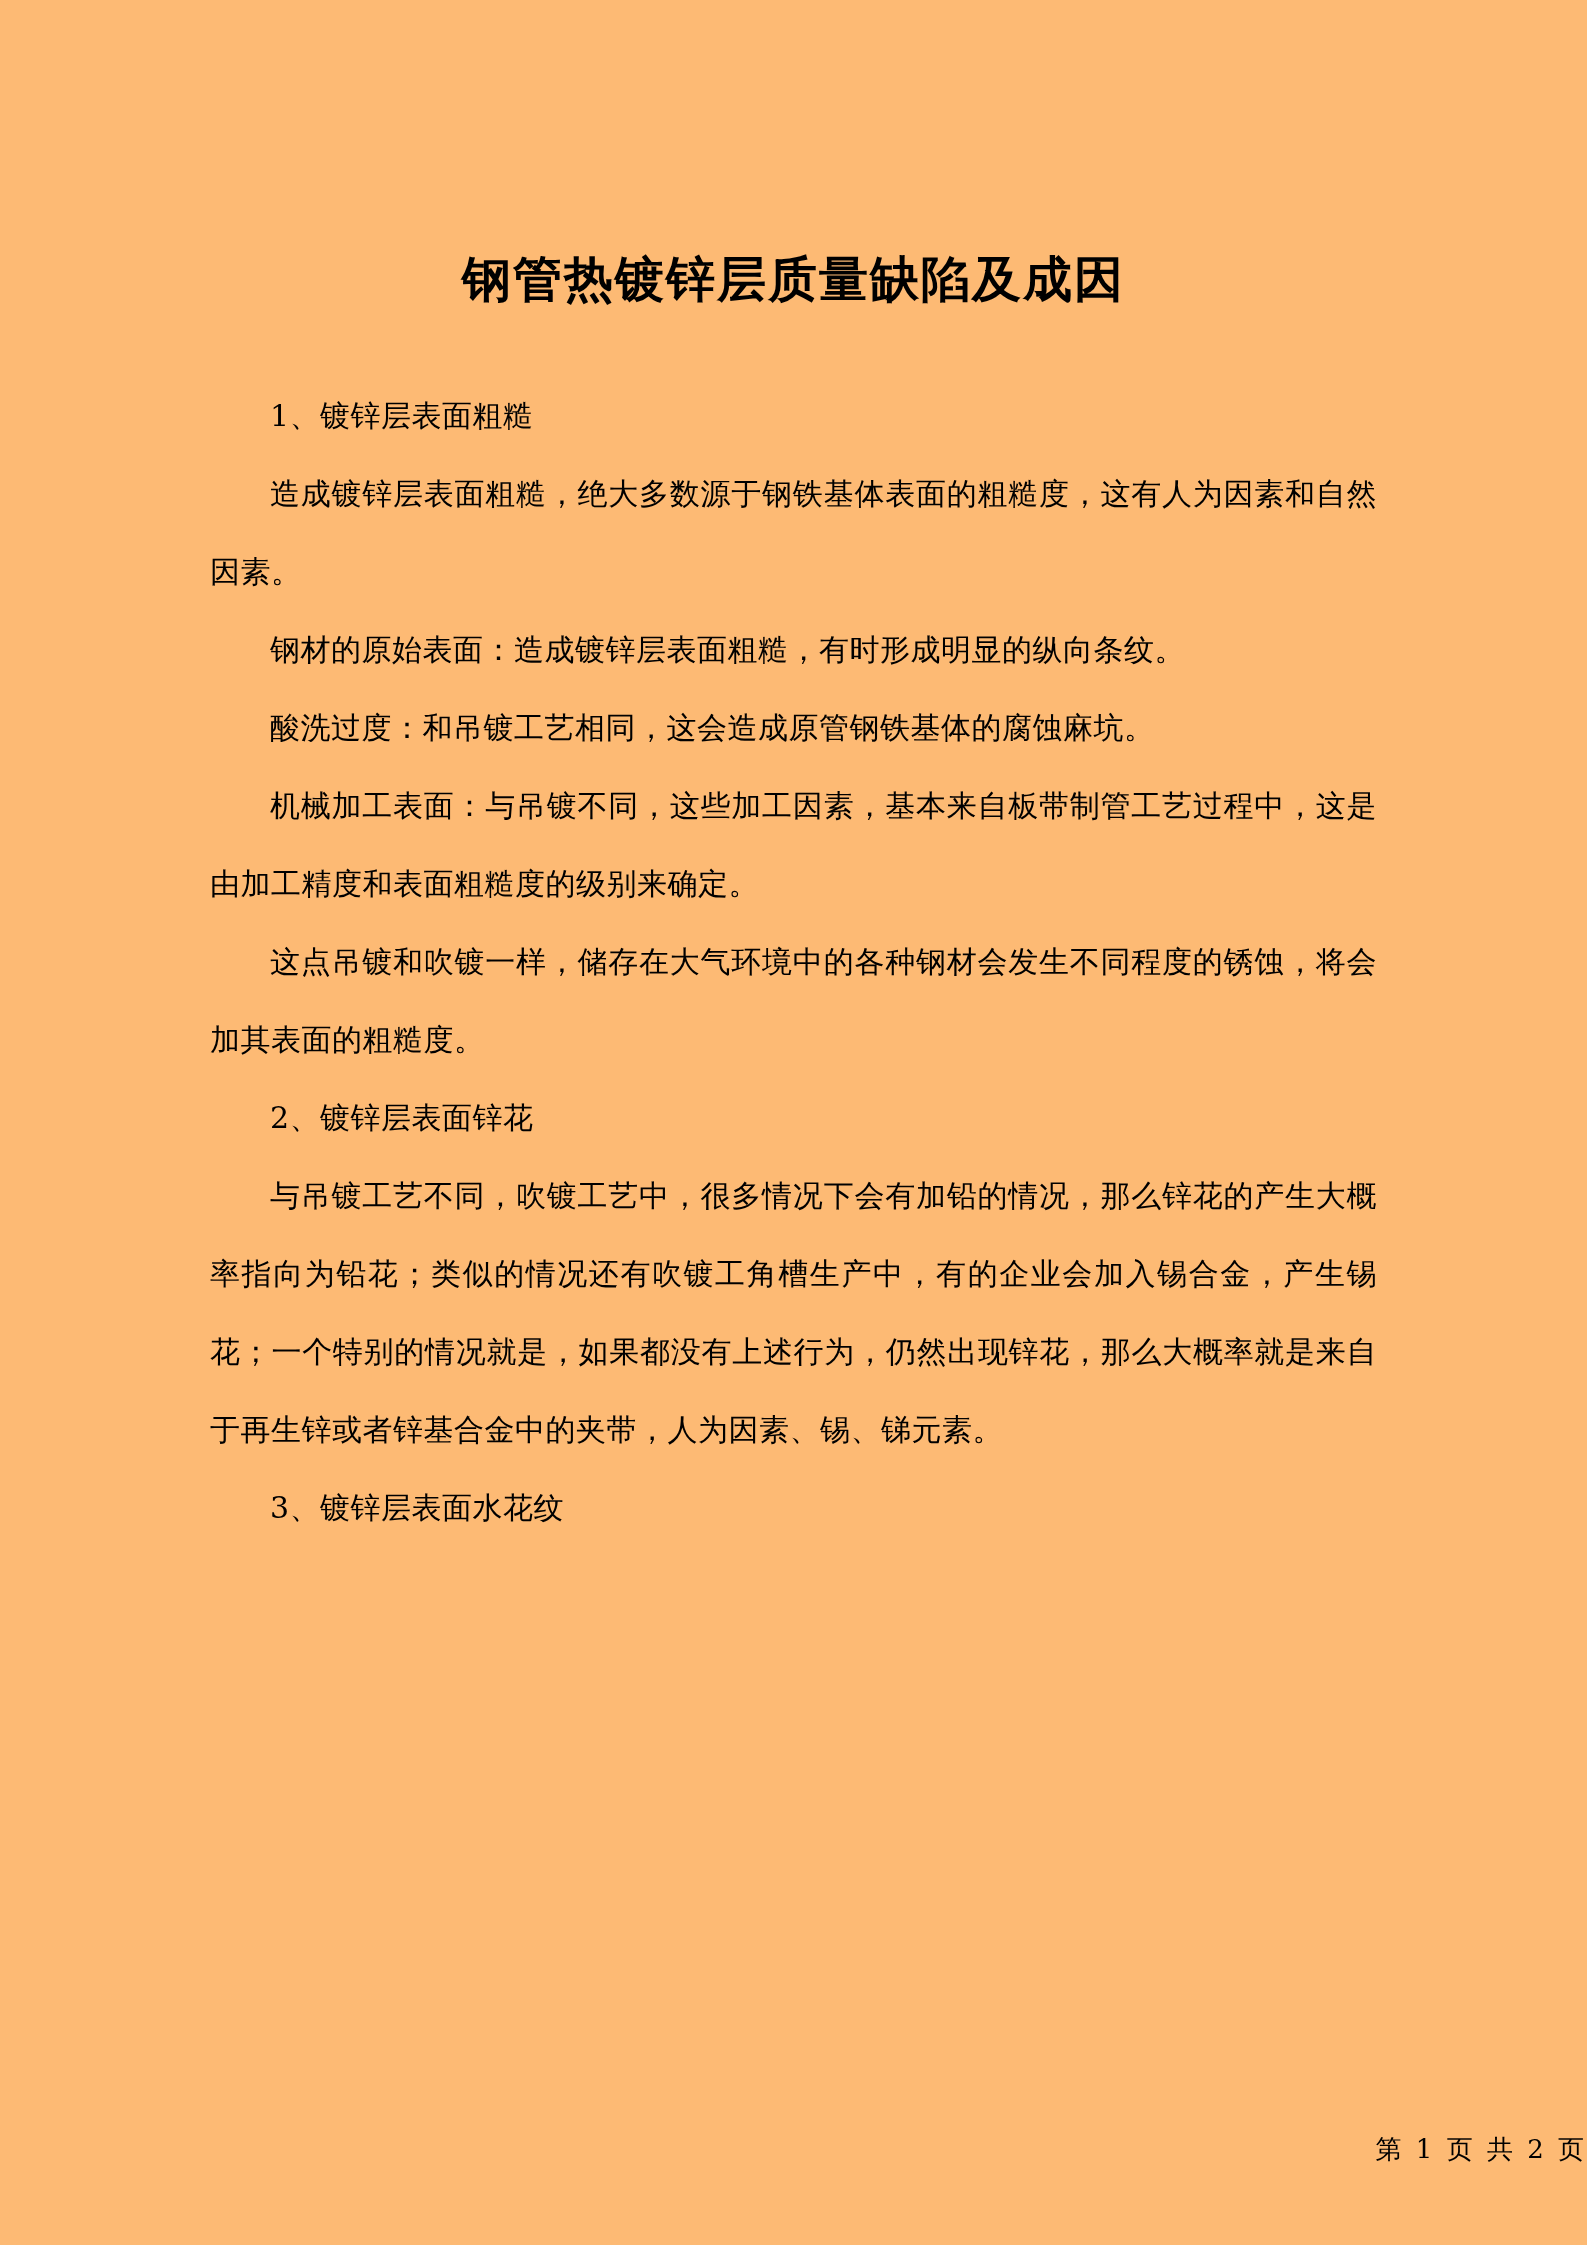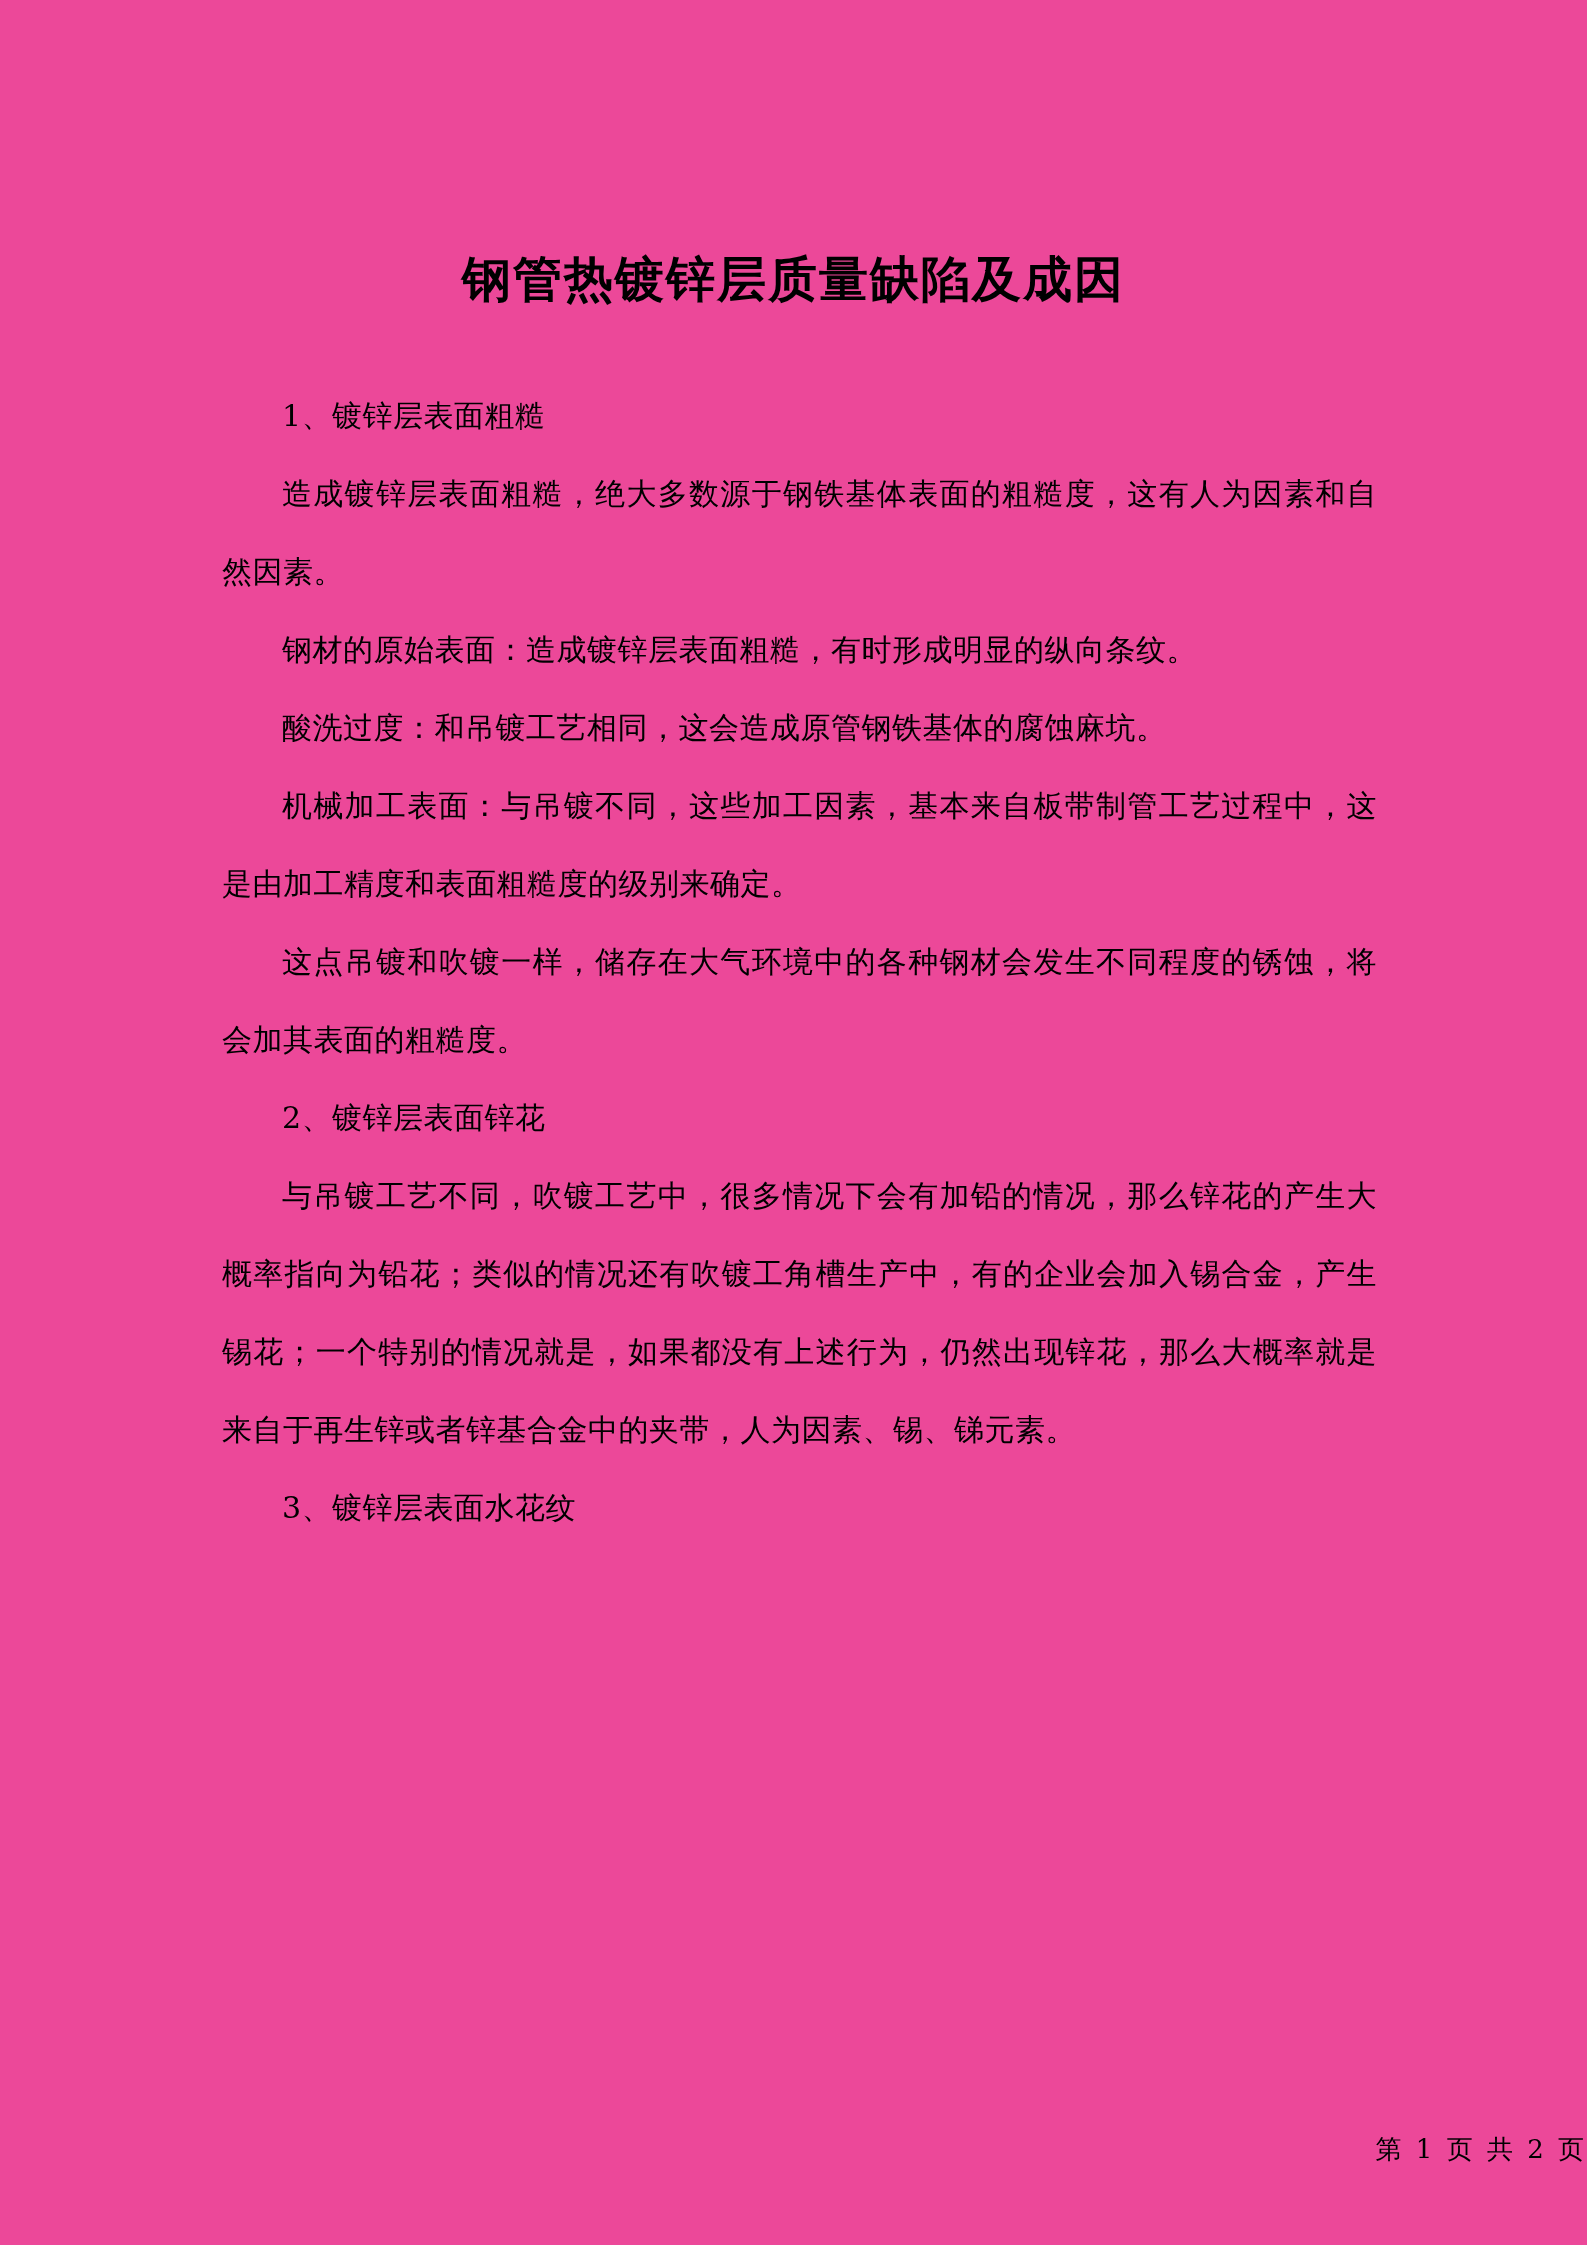--- a/index.html
+++ b/index.html
@@ -14,40 +14,40 @@
     font-family: "DejaVu Serif", "Liberation Serif", serif;
     color: #000000;
     overflow: hidden;
   }
   .page {
     position: absolute;
     top: 0;
     left: 0;
     width: 1587px;
     height: 2245px;
-    background: #ec4899;
+    background: #fdba74;
     box-sizing: border-box;
     padding: 0 210px;
   }
   .doc-title {
     text-align: center;
     font-family: "DejaVu Serif", "Liberation Serif", serif;
     font-weight: 700;
     font-size: 49px;
     letter-spacing: 2px;
     margin: 0;
     padding-top: 250px;
     line-height: 1.2;
     color: #000;
   }
   .body-content {
     margin-top: 68px;
   }
   p.para {
-    margin: 0 0 0 12px;
+    margin: 0 0 0 0;
     font-size: 30px;
     line-height: 78px;
     text-align: justify;
     text-justify: inter-ideograph;
     text-indent: 60px;
     letter-spacing: 0.5px;
     color: #000;
     font-family: "DejaVu Serif", "Liberation Serif", serif;
   }
   .footer {

